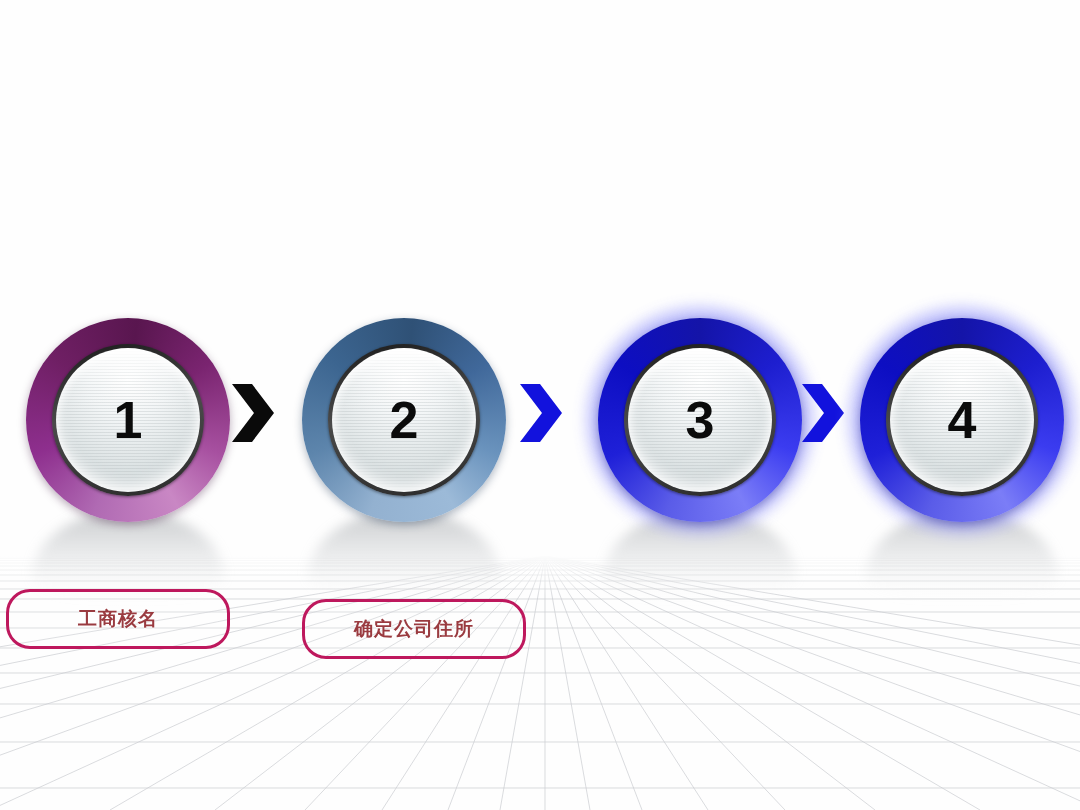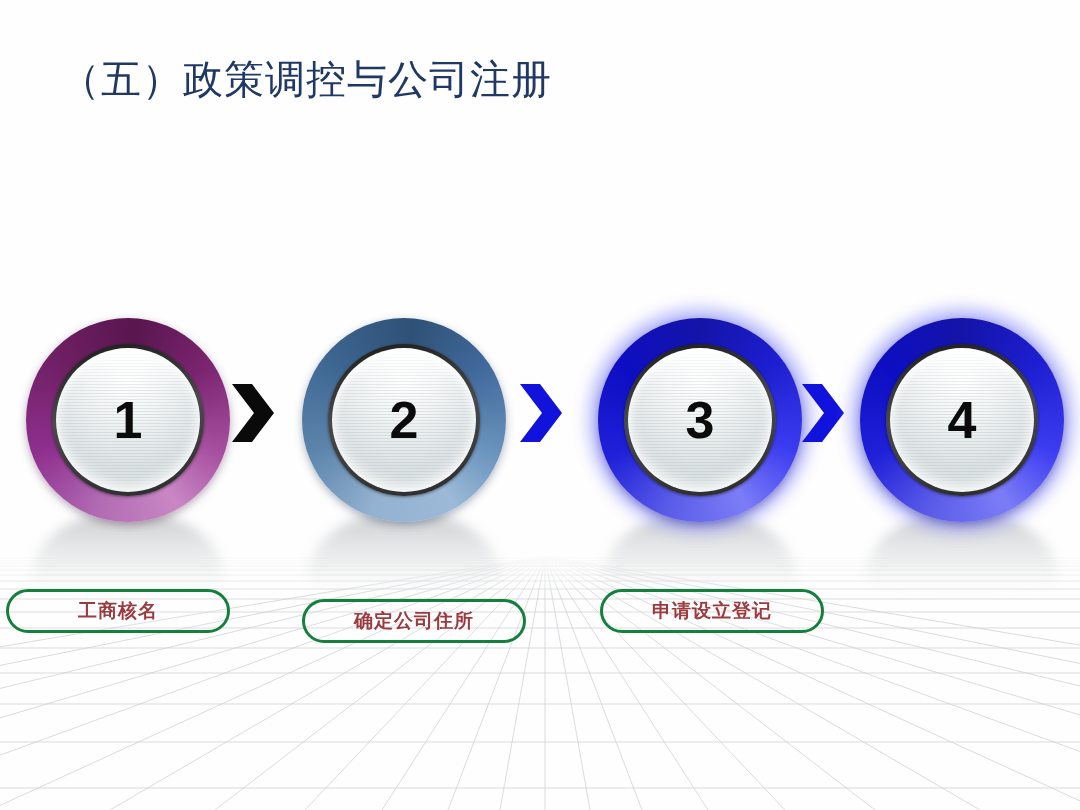--- a/index.html
+++ b/index.html
@@ -134,22 +134,22 @@
   
   .arrow{
     position:absolute;
     width:46px;height:62px;
   }
   .arrow svg{display:block;width:46px;height:62px;}
 
   
   .pill{
     position:absolute;
-    height:44px;
-    border:3px solid #15803d;
+    height:60px;
+    border:3px solid #be185d;
     border-radius:24px;
     background:rgba(255,255,255,.12);
     display:flex;align-items:center;justify-content:center;
     box-sizing:border-box;
   }
   .pill span{
     font-family:"Liberation Serif","DejaVu Serif",serif;
     font-size:19px;
     font-weight:bold;
     color:#9a3b40;
@@ -215,21 +215,20 @@
       <rect x="0" y="0" width="1080" height="40" fill="url(#hz)"></rect>
       <defs>
         <linearGradient id="hz" x1="0" y1="0" x2="0" y2="1">
           <stop offset="0%" stop-color="#ffffff" stop-opacity="0.95"></stop>
           <stop offset="100%" stop-color="#ffffff" stop-opacity="0"></stop>
         </linearGradient>
       </defs>
     </svg>
   </div>
 
-  <div class="title">（五）政策调控与公司注册</div>
 
   <div class="row">
 
     <div class="node" style="left:26px;top:318px;">
       <div class="reflect"></div>
 
       <div class="ring purple"></div>
       <div class="bevel"></div>
       <div class="disc"></div>
       <div class="num">1</div>
@@ -283,18 +282,15 @@
   </div>
 
   <div class="pill" style="left:6px;top:589px;width:224px;">
     <span>工商核名</span>
   </div>
 
   <div class="pill" style="left:302px;top:567px;width:224px;margin-top:32px;">
     <span>确定公司住所</span>
   </div>
 
-  <div class="pill" style="left:600px;top:589px;width:224px;">
-    <span>申请设立登记</span>
-  </div>
 
 
 </div>
 
 </body></html>

